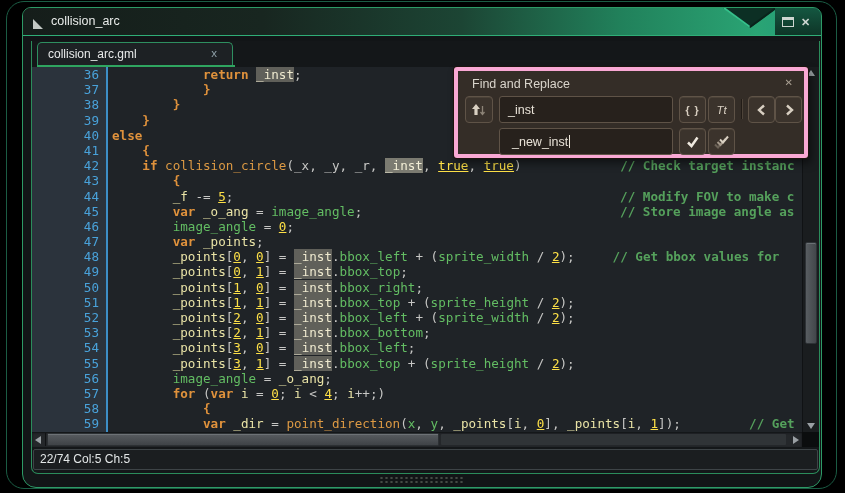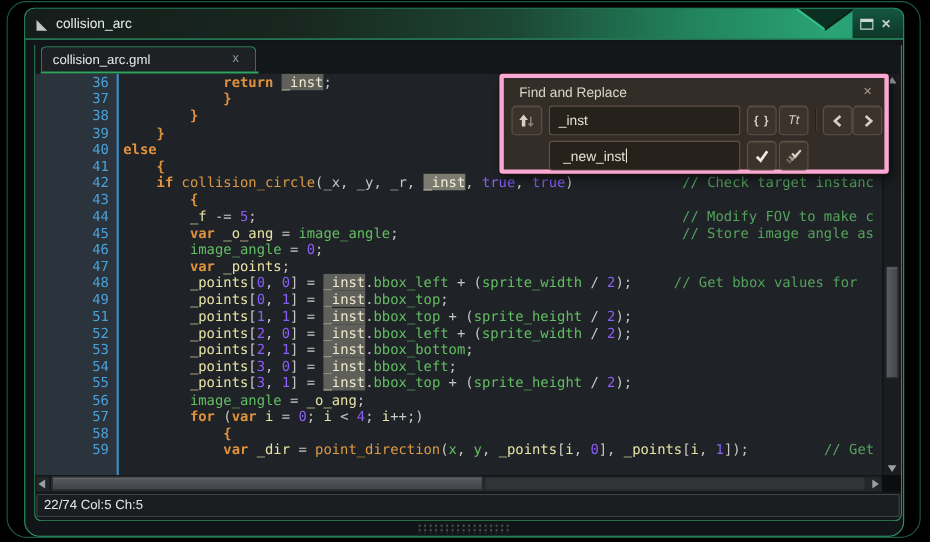--- a/index.html
+++ b/index.html
@@ -33,23 +33,23 @@
     font-family:"DejaVu Sans Mono",monospace;font-size:12.6px;line-height:15.2px;}
   .gutter{position:absolute;left:0;top:0;width:74px;height:100%;background:#2b333c;}
   .gdiv{position:absolute;left:74px;top:0;width:2px;height:100%;background:#3d8ec6;}
   .rows{position:absolute;left:0;top:0;right:0;}
   .row{display:flex;height:15.2px;}
   .ln{width:74px;padding-right:7px;text-align:right;color:#49a2da;flex:none;}
   .cl{padding-left:6px;white-space:pre;flex:none;}
   .s-k{color:#e0923c;font-weight:bold;}
   .s-f{color:#dd9a44;}
   .s-b{color:#63bd63;}
-  .s-c{color:#55a15c;}
+  .s-c{color:#55a15c;font-weight:bold;}
   .s-v{color:#e9e3a6;}
-  .s-n{color:#8b5cf6;}
+  .s-n{color:#fde047;text-decoration:underline;}
   .s-t{color:#c7c7c5;}
   .s-m{background:#60605a;color:#eee9cf;}
   .s-mc{background:#7b7b71;color:#f2eed6;}
   
   .vscroll{position:absolute;left:770px;top:26px;width:17px;height:365px;background:#1a1d1f;border-left:1px solid #101214;}
   .vs-thumb{position:absolute;left:2px;top:175px;width:12px;height:102px;border-radius:2px;
     background:linear-gradient(90deg,#585d61,#43474b);border:1px solid #2e3236;box-shadow:inset 0 1px 0 #6a7074;}
   .tri{width:0;height:0;position:absolute;}
   .vs-up{left:4px;top:3px;border-left:4px solid transparent;border-right:4px solid transparent;border-bottom:6px solid #9aa0a4;}
   .vs-down{left:4px;bottom:3px;border-left:4px solid transparent;border-right:4px solid transparent;border-top:6px solid #9aa0a4;}
@@ -182,20 +182,24 @@
           </div>
           <div class="row">
             <span class="ln">48</span>
             <span class="cl"><span class="s-t">        </span><span class="s-v">_points</span><span class="s-t">[</span><span class="s-n">0</span><span class="s-t">, </span><span class="s-n">0</span><span class="s-t">] = </span><span class="s-m">_inst</span><span class="s-t">.</span><span class="s-b">bbox_left</span><span class="s-t"> + (</span><span class="s-b">sprite_width</span><span class="s-t"> / </span><span class="s-n">2</span><span class="s-t">);     </span><span class="s-c">// Get bbox values for</span></span>
           </div>
           <div class="row">
             <span class="ln">49</span>
             <span class="cl"><span class="s-t">        </span><span class="s-v">_points</span><span class="s-t">[</span><span class="s-n">0</span><span class="s-t">, </span><span class="s-n">1</span><span class="s-t">] = </span><span class="s-m">_inst</span><span class="s-t">.</span><span class="s-b">bbox_top</span><span class="s-t">;</span></span>
           </div>
           <div class="row">
+            <span class="ln">50</span>
+            <span class="cl"><span class="s-t">        </span><span class="s-v">_points</span><span class="s-t">[</span><span class="s-n">1</span><span class="s-t">, </span><span class="s-n">0</span><span class="s-t">] = </span><span class="s-m">_inst</span><span class="s-t">.</span><span class="s-b">bbox_right</span><span class="s-t">;</span></span>
+          </div>
+          <div class="row">
             <span class="ln">51</span>
             <span class="cl"><span class="s-t">        </span><span class="s-v">_points</span><span class="s-t">[</span><span class="s-n">1</span><span class="s-t">, </span><span class="s-n">1</span><span class="s-t">] = </span><span class="s-m">_inst</span><span class="s-t">.</span><span class="s-b">bbox_top</span><span class="s-t"> + (</span><span class="s-b">sprite_height</span><span class="s-t"> / </span><span class="s-n">2</span><span class="s-t">);</span></span>
           </div>
           <div class="row">
             <span class="ln">52</span>
             <span class="cl"><span class="s-t">        </span><span class="s-v">_points</span><span class="s-t">[</span><span class="s-n">2</span><span class="s-t">, </span><span class="s-n">0</span><span class="s-t">] = </span><span class="s-m">_inst</span><span class="s-t">.</span><span class="s-b">bbox_left</span><span class="s-t"> + (</span><span class="s-b">sprite_width</span><span class="s-t"> / </span><span class="s-n">2</span><span class="s-t">);</span></span>
           </div>
           <div class="row">
             <span class="ln">53</span>
             <span class="cl"><span class="s-t">        </span><span class="s-v">_points</span><span class="s-t">[</span><span class="s-n">2</span><span class="s-t">, </span><span class="s-n">1</span><span class="s-t">] = </span><span class="s-m">_inst</span><span class="s-t">.</span><span class="s-b">bbox_bottom</span><span class="s-t">;</span></span>

